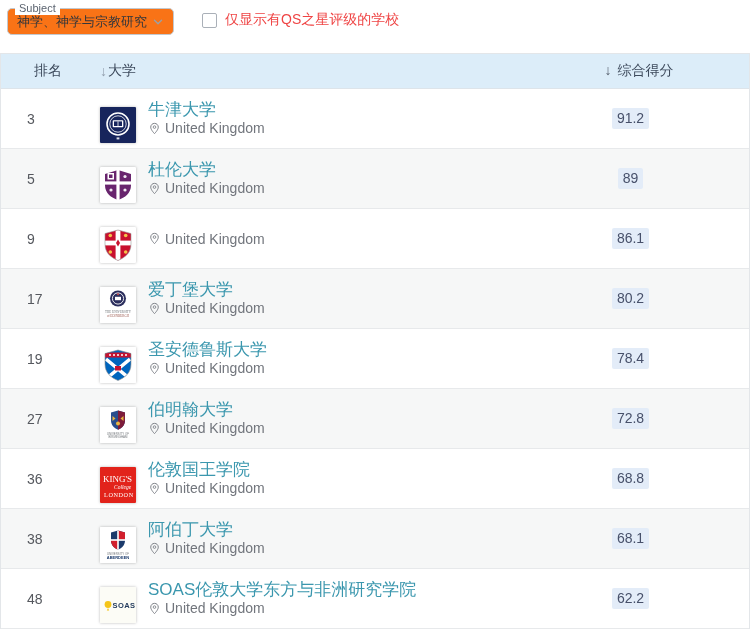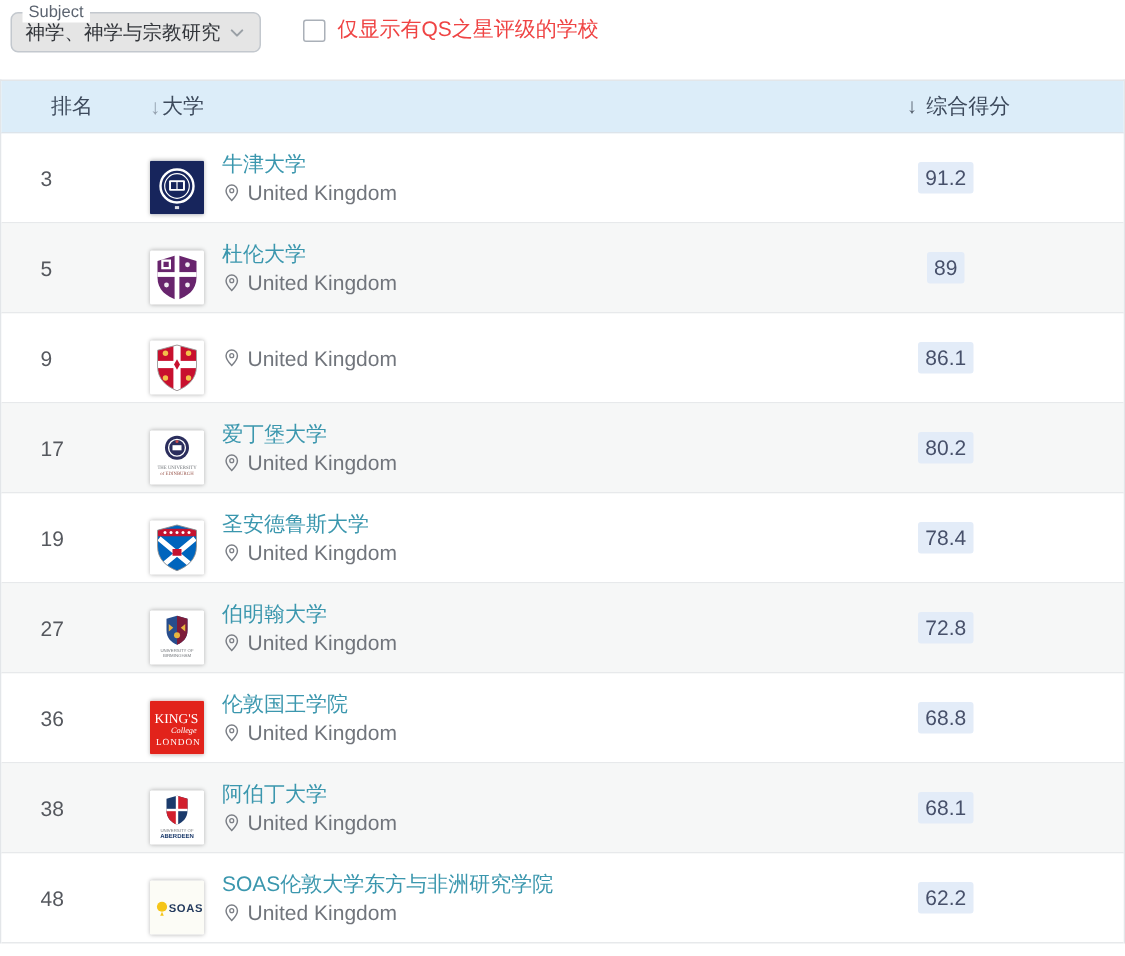--- a/index.html
+++ b/index.html
@@ -8,21 +8,21 @@
     width:750px; height:637px; overflow:hidden;
     background:#fff;
     font-family:"Liberation Sans", sans-serif;
     position:relative;
   }
 
   
   .filter-bar { position:relative; height:53px; }
   .subject-select {
     position:absolute; left:7px; top:8px; width:167px; height:27px;
-    border:1px solid #c3c8ce; border-radius:5px; background:#e5e5e5;
+    border:1px solid #c3c8ce; border-radius:5px; background:#f97316;
     display:flex; align-items:center; padding:0 8px 0 9px; cursor:pointer;
   }
   .subject-label {
     position:absolute; top:-8px; left:7px; background:#fff; padding:0 4px;
     font-size:11px; color:#5c6470; line-height:14px;
   }
   .subject-value { font-size:13px; color:#33363b; white-space:nowrap; }
   .select-chevron { margin-left:auto; display:flex; align-items:center; }
 
   .checkbox-group {
@@ -61,21 +61,21 @@
   .logo {
     width:36px; height:36px; background:#fff; flex:0 0 auto;
     box-shadow:0 0 3px rgba(0,0,0,.28); border-radius:1px;
     display:flex; align-items:center; justify-content:center; overflow:hidden;
     cursor:pointer;
     margin-top:12px;
   }
   .logo svg { display:block; }
   .uni-text { margin-left:12px; }
   .uni-name {
-    display:block; font-size:14px; color:#3b97ae; text-decoration:none;
+    display:block; font-size:17px; color:#3b97ae; text-decoration:none;
     line-height:17px; margin-bottom:2px; cursor:pointer;
   }
   .uni-loc { display:flex; align-items:center; gap:4px; font-size:14px; color:#71757c; line-height:16px;text-align:right; }
   .pin-icon { display:flex; align-items:center; }
   .cell-score { width:180px; display:flex; justify-content:center; padding-right:57px; }
   .score-badge {
     background:#e3ecf8; color:#47506a; font-size:14px;
     padding:2px 5px; border-radius:2px; line-height:17px;
   }
 </style>

